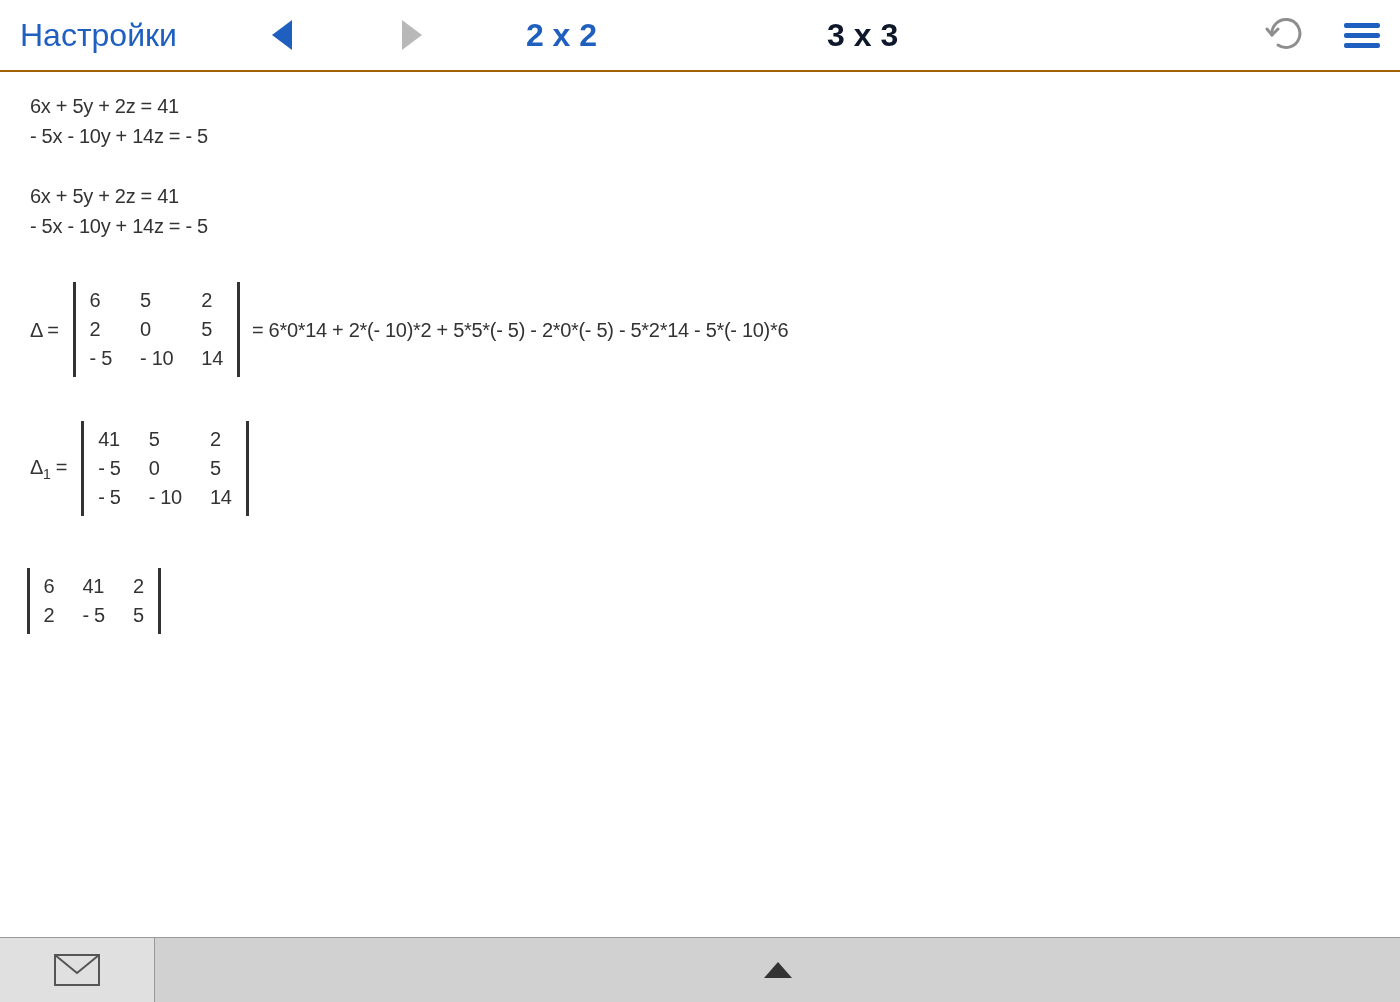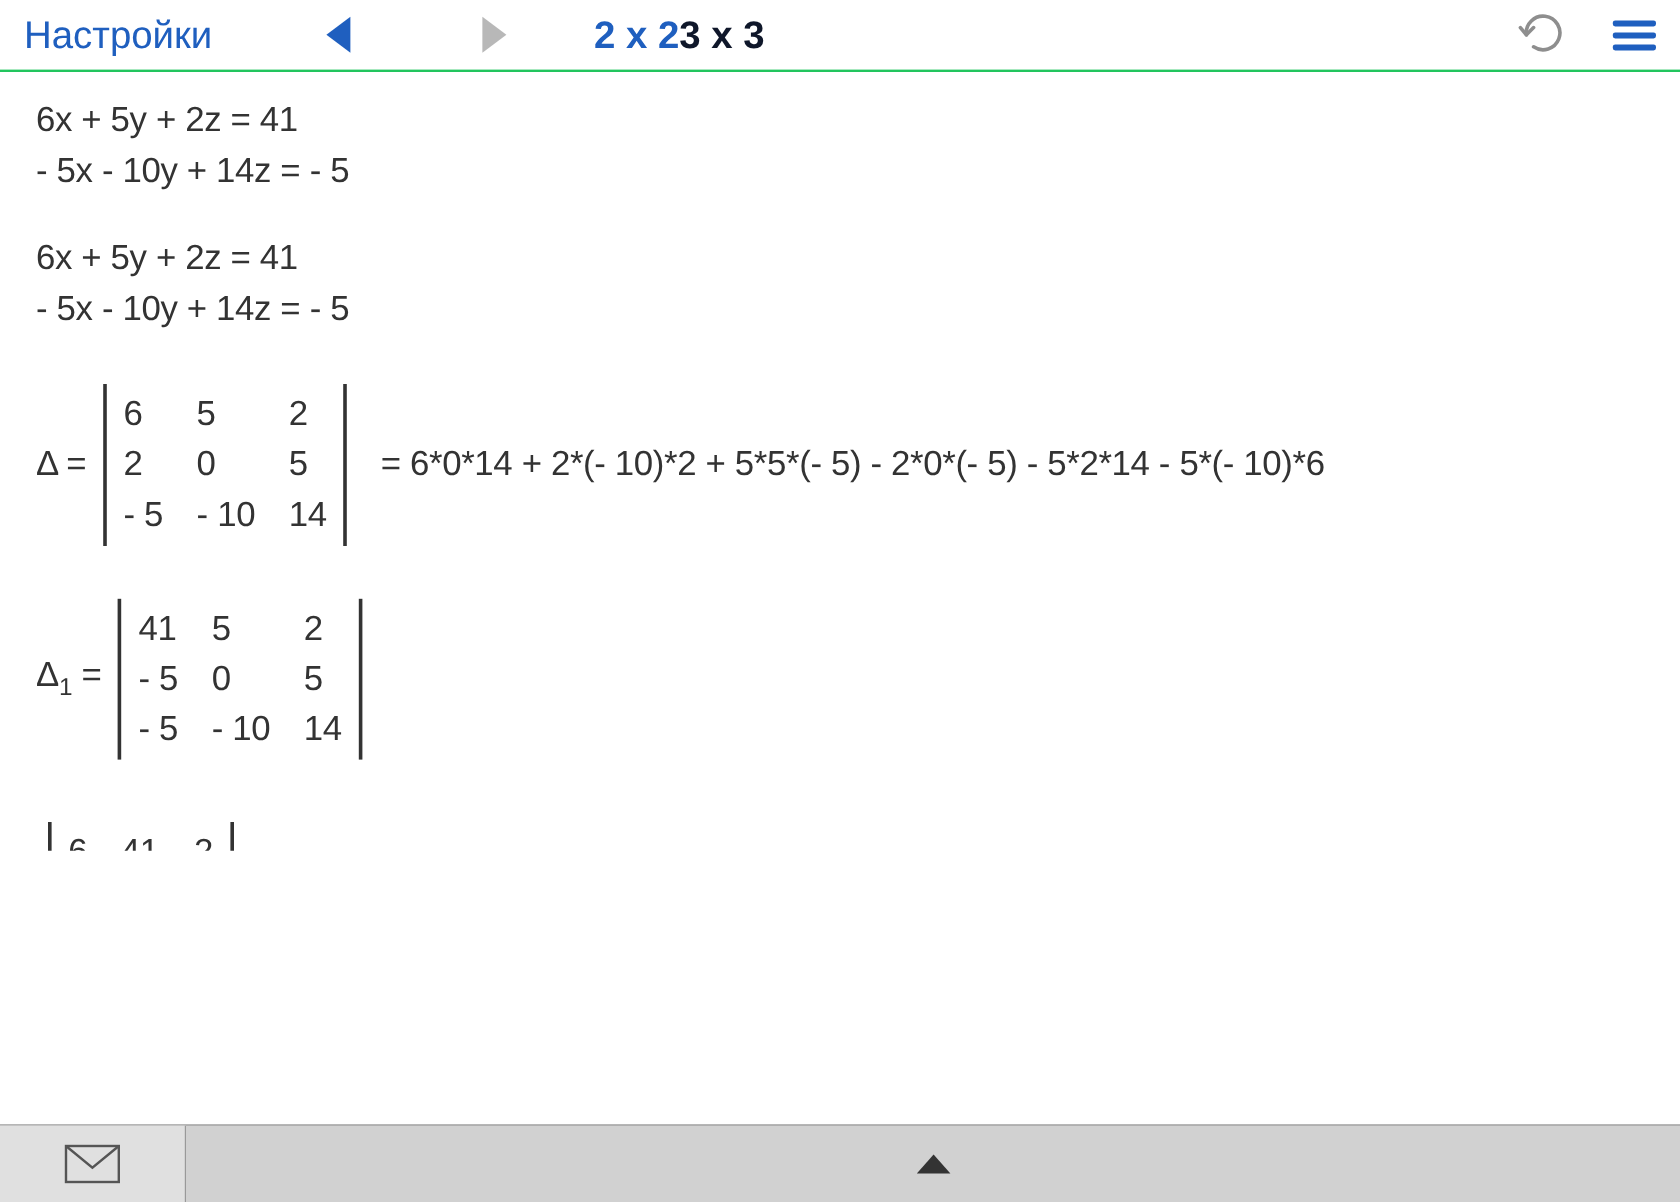--- a/index.html
+++ b/index.html
@@ -9,25 +9,25 @@
     }
     body {
       font-family: "Helvetica Neue", Arial, sans-serif;
       background: #fff;
       width: 1400px;
       height: 1002px;
       overflow: hidden;
       position: relative;
     }
     .toolbar {
-      height: 60px;
+      height: 72px;
       display: flex;
       align-items: center;
       padding: 0 20px;
-      border-bottom: 2px solid #22c55e;
+      border-bottom: 2px solid #a16207;
       background: #fff;
     }
     .settings-link {
       color: #1f5fbf;
       font-size: 32px;
       font-weight: 400;
       cursor: pointer;
     }
     .nav-arrows {
       display: flex;
@@ -47,21 +47,22 @@
       width: 0;
       height: 0;
       border-top: 15px solid transparent;
       border-bottom: 15px solid transparent;
       border-left: 20px solid #b8b8b8;
       cursor: pointer;
     }
     .tabs {
       display: flex;
       align-items: center;
-      margin-left: 73px;
+      margin-left: 104px;
+      gap: 230px;
     }
     .tab {
       font-size: 32px;
       font-weight: 600;
       cursor: pointer;
     }
     .tab-active {
       color: #1f5fbf;
     }
     .tab-inactive {
@@ -84,21 +85,21 @@
       cursor: pointer;
     }
     .menu-icon div {
       width: 36px;
       height: 5px;
       background: #1f5fbf;
       border-radius: 2px;
     }
     .content {
       padding: 20px 30px;
-      font-size: 29px;
+      font-size: 20px;
       color: #333;
       line-height: 1.4;
       height: 649px;
       overflow: hidden;
       letter-spacing: -0.3px;
     }
     .eq-line {
       margin-bottom: 2px;
     }
     .spacer {
@@ -126,21 +127,21 @@
     }
     .matrix-col {
       display: flex;
       flex-direction: column;
       padding: 0 14px;
     }
     .matrix-col span {
       line-height: 1.45;
     }
     .det-expansion {
-      margin-left: 22px;
+      margin-left: 6px;
     }
     .sub {
       font-size: 0.7em;
       vertical-align: sub;
     }
     .bottom-bar {
       position: absolute;
       bottom: 0;
       left: 0;
       right: 0;

